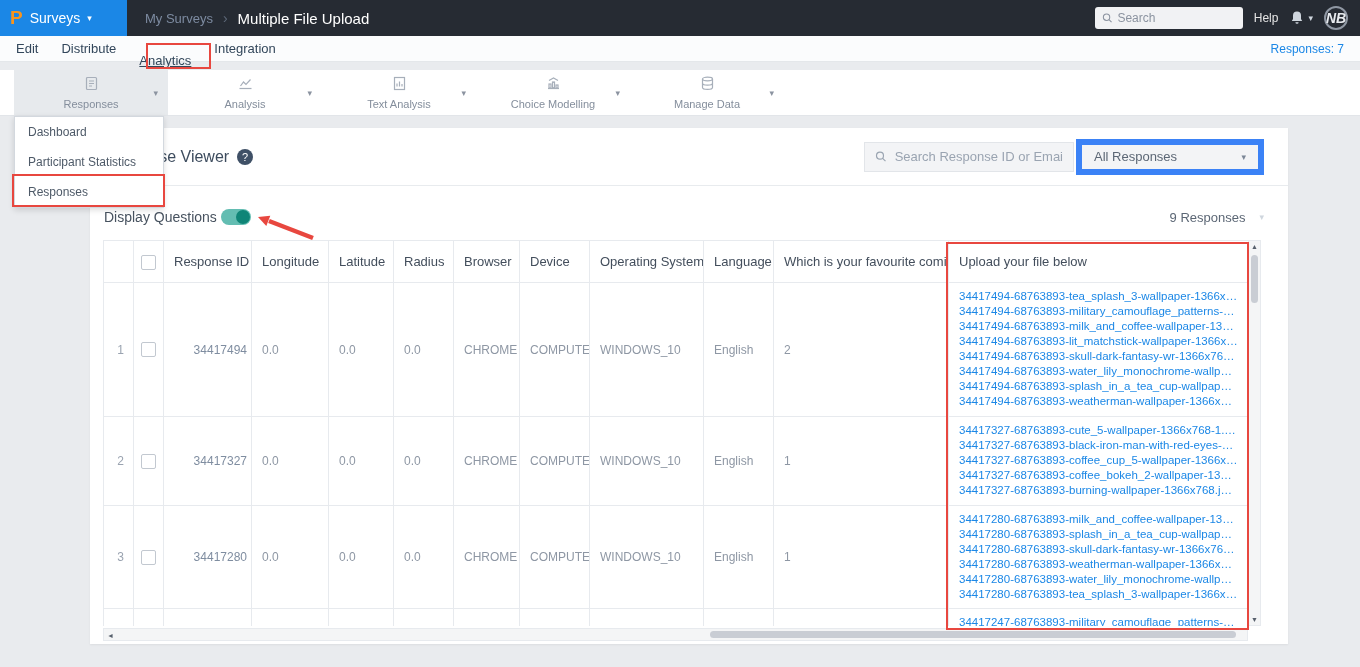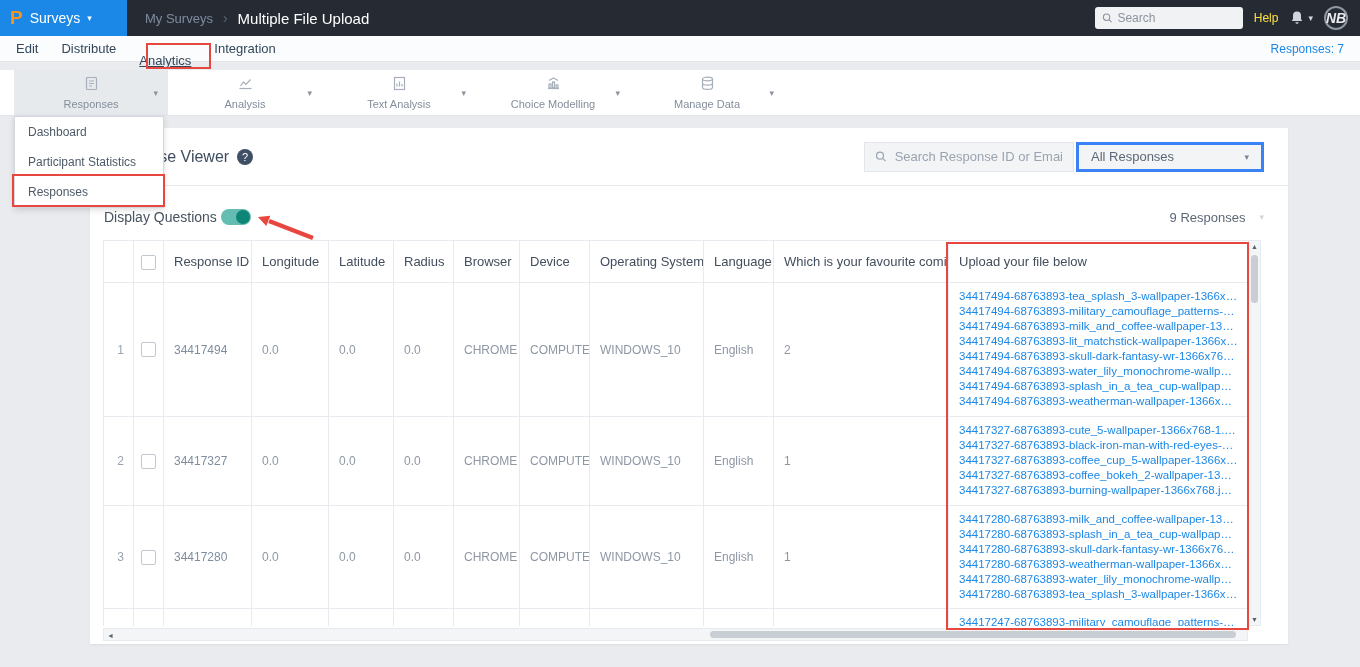--- a/index.html
+++ b/index.html
@@ -14,21 +14,21 @@
   .caret { font-size: 9px; color: #cfd6de; }
   .logo-area .caret { color: #ffffff; }
   .breadcrumb { display: flex; align-items: center; margin-left: 18px; gap: 10px; }
   .crumb-root { color: #7d8ba1; font-size: 13px; cursor: pointer; }
   .crumb-sep { color: #5d6878; font-size: 14px; }
   .crumb-current { color: #ffffff; font-size: 15px; }
   .topbar-right { margin-left: auto; display: flex; align-items: center; gap: 11px; padding-right: 12px; }
   .top-search { width: 148px; height: 22px; background: #f1f2f4; border-radius: 3px; display: flex; align-items: center; padding: 0 7px; gap: 5px; }
   .top-search input { border: none; outline: none; background: transparent; font-size: 12px; width: 100%; color: #333; font-family: "Liberation Sans", sans-serif; }
   .top-search input::placeholder { color: #8b93a0; }
-  .help-link { color: #fde047; font-size: 12px; cursor: pointer; }
+  .help-link { color: #e5e5e5; font-size: 12px; cursor: pointer; }
   .bell-wrap { display: flex; align-items: center; gap: 3px; cursor: pointer; }
   .avatar-wrap { display: flex; align-items: center; gap: 4px; cursor: pointer; }
   .avatar { width: 24px; height: 24px; border-radius: 50%; border: 2px solid #8f97a3; color: #e8ebef; font-size: 14px; font-weight: bold; display: flex; align-items: center; justify-content: center; font-style: italic; }
 
   
   .subnav { position: absolute; top: 36px; left: 0; width: 1360px; height: 26px; background: #fbfcfd; border-bottom: 1px solid #e4e7ea; display: flex; align-items: center; padding: 0 16px; z-index: 15; }
   .tab { font-size: 13px; color: #33475b; margin-right: 23px; cursor: pointer; }
   .tab.active { text-decoration: underline; margin-top: 24px; }
   .subnav-right { margin-left: auto; color: #1b87e6; font-size: 12px; }
 
@@ -47,41 +47,41 @@
   
   .panel { position: absolute; left: 90px; top: 128px; width: 1198px; height: 516px; background: #ffffff; box-shadow: 0 1px 2px rgba(0,0,0,0.06); z-index: 10; }
   .viewer-header { height: 58px; display: flex; align-items: center; justify-content: space-between; padding: 0 24px 0 14px; border-bottom: 1px solid #e8ebee; }
   .viewer-title-wrap { display: flex; align-items: center; gap: 8px; }
   .viewer-title { font-size: 16px; color: #3d4c5e; }
   .help-badge { width: 16px; height: 16px; border-radius: 50%; background: #3f5066; color: #ffffff; font-size: 11px; text-align: center; line-height: 16px; cursor: pointer; }
   .viewer-header-right { display: flex; align-items: center; }
   .panel-search { width: 210px; height: 30px; background: #f3f4f6; border: 1px solid #e2e5e9; display: flex; align-items: center; padding: 0 10px; gap: 8px; }
   .panel-search input { border: none; outline: none; background: transparent; font-size: 13px; width: 100%; color: #444; font-family: "Liberation Sans", sans-serif; }
   .panel-search input::placeholder { color: #9aa4b1; }
-  .all-responses { width: 188px; height: 30px; background: #f3f4f6; border: 3px solid #3b82f6; margin-left: 2px; display: flex; align-items: center; justify-content: space-between; padding: 12px 12px; font-size: 13px; color: #5c6775; cursor: pointer; }
+  .all-responses { width: 188px; height: 30px; background: #f3f4f6; border: 6px solid #3b82f6; margin-left: 2px; display: flex; align-items: center; justify-content: space-between; padding: 12px 12px; font-size: 13px; color: #5c6775; cursor: pointer; }
   .all-responses .caret { color: #7b8696; }
 
   .controls-row { display: flex; align-items: center; justify-content: space-between; padding: 22px 24px 0 14px; height: 40px; }
   .display-questions { display: flex; align-items: center; gap: 4px; }
   .dq-label { font-size: 14px; color: #47525f; }
   .toggle { position: relative; width: 30px; height: 16px; border-radius: 8px; background: #63bdb2; cursor: pointer; }
   .toggle .knob { position: absolute; right: 1px; top: 1px; width: 14px; height: 14px; border-radius: 50%; background: #0f8577; }
   .responses-count { display: flex; align-items: center; gap: 14px; font-size: 13px; color: #5c6775; cursor: pointer; }
 
   
   .table-zone { position: relative; margin: 14px 0 0 13px; width: 1158px; }
   .table-scroll { width: 1145px; height: 386px; overflow: hidden; }
   table { border-collapse: collapse; table-layout: fixed; width: 1145px; background: #ffffff; }
   th, td { border: 1px solid #e7eaee; }
   th { height: 42px; font-size: 13px; font-weight: 400; color: #434e5c; text-align: left; padding: 0 10px; background: #ffffff; white-space: nowrap; overflow: hidden; }
   td { font-size: 12px; color: #8e97a4; padding: 0 10px; vertical-align: middle; white-space: nowrap; overflow: hidden; }
   .c-num { text-align: right; padding-right: 9px; color: #9aa3b0; }
   .c-check, .th-check { text-align: center; padding: 0; }
   .c-right { text-align: left; padding-right: 12px; }
-  .c-rid { text-align: right; padding-right: 24px; color: #7f8da0; cursor: pointer; }
+  .c-rid { text-align: right; padding-right: 4px; color: #7f8da0; cursor: pointer; }
   .c-files { padding: 6px 10px; vertical-align: top; }
   .file-link { display: block; color: #1b87e6; font-size: 11.5px; line-height: 15px; white-space: nowrap; overflow: hidden; text-overflow: ellipsis; text-decoration: none; cursor: pointer; }
   .cb { appearance: none; -webkit-appearance: none; width: 15px; height: 15px; border: 1px solid #c2c8d0; border-radius: 2px; background: #ffffff; cursor: pointer; vertical-align: middle; }
   tr.r1 { height: 134px; } tr.r2 { height: 89px; } tr.r3 { height: 96px; } tr.r4 { height: 80px; }
 
   
   .vscroll { position: absolute; top: 0; left: 1145px; width: 13px; height: 386px; background: #f4f5f6; border: 1px solid #e7eaee; }
   .vscroll .arr-up { position: absolute; top: 2px; left: 0; width: 11px; text-align: center; font-size: 7px; color: #57606c; cursor: pointer; }
   .vscroll .arr-dn { position: absolute; bottom: 2px; left: 0; width: 11px; text-align: center; font-size: 7px; color: #57606c; cursor: pointer; }
   .vscroll .vthumb { position: absolute; top: 14px; left: 2px; width: 7px; height: 48px; border-radius: 4px; background: #c9cdd4; cursor: pointer; }

